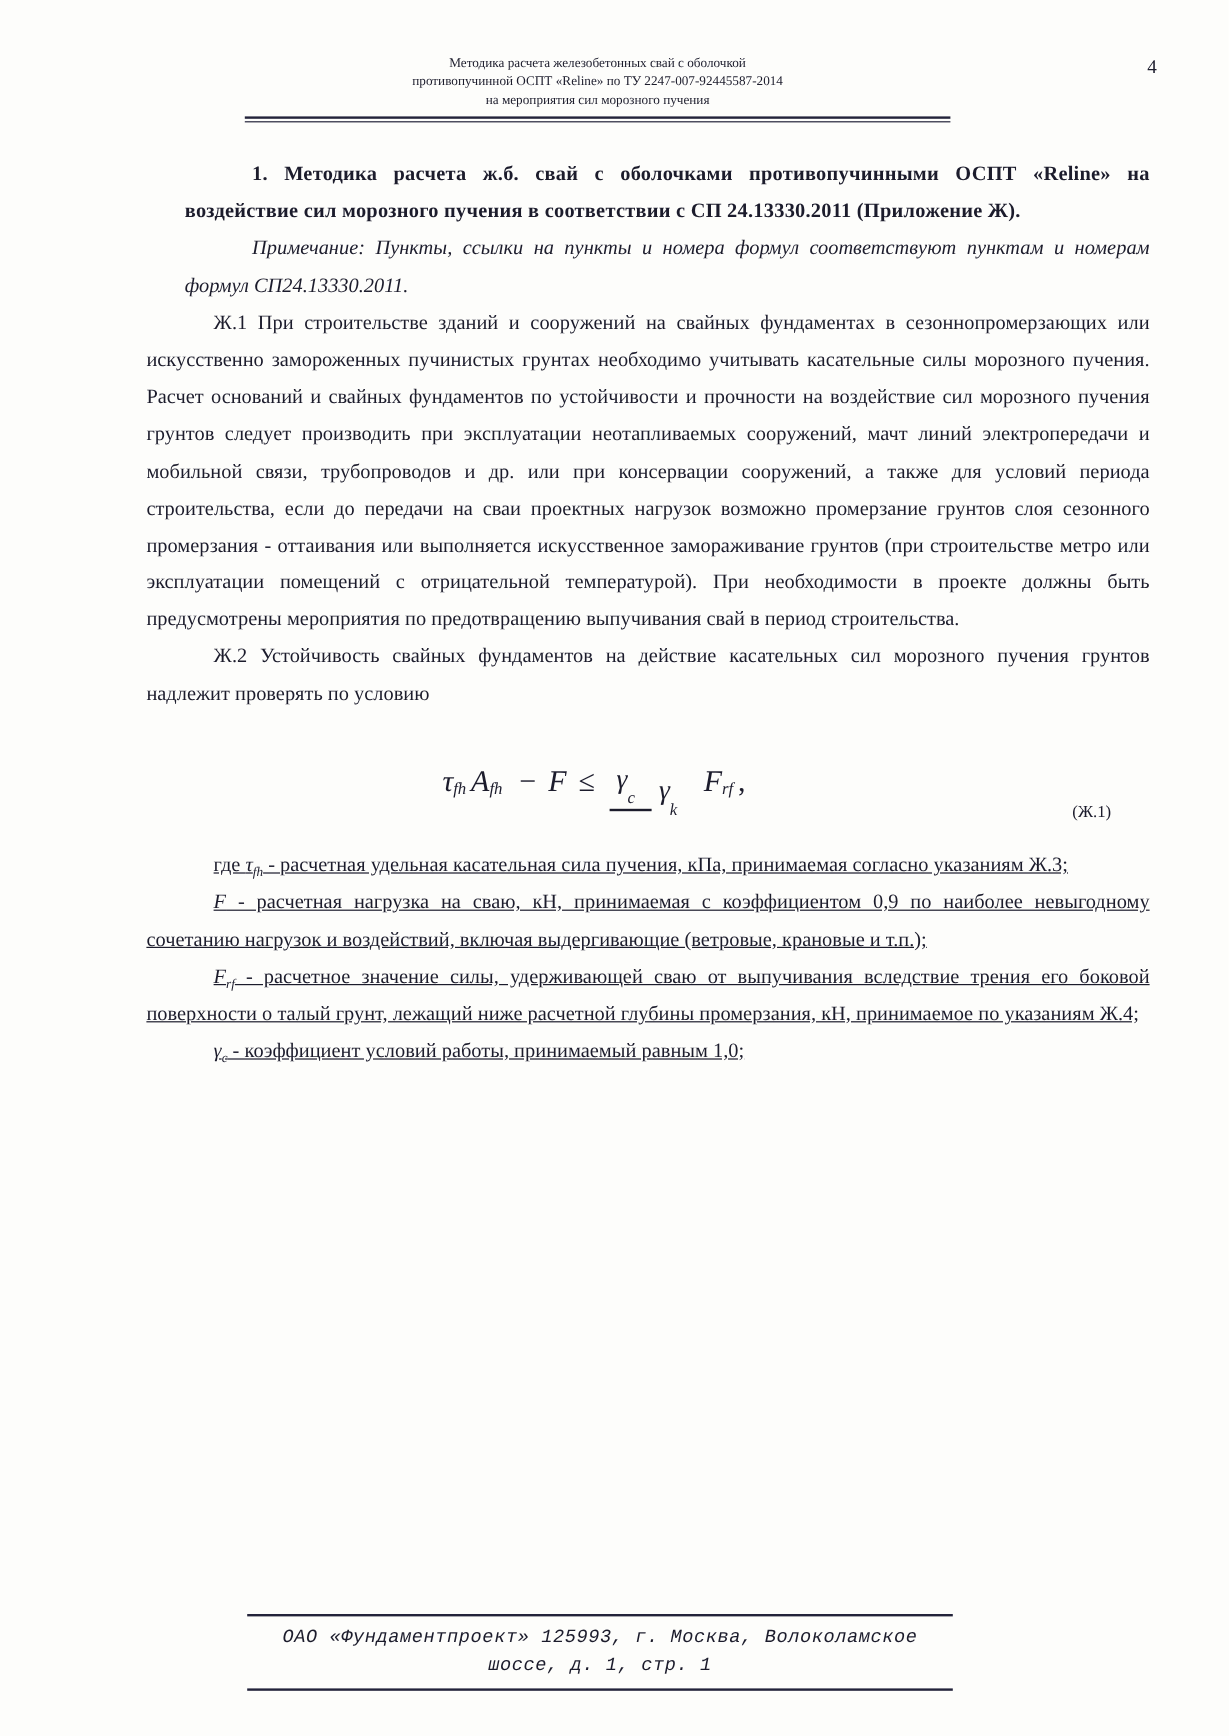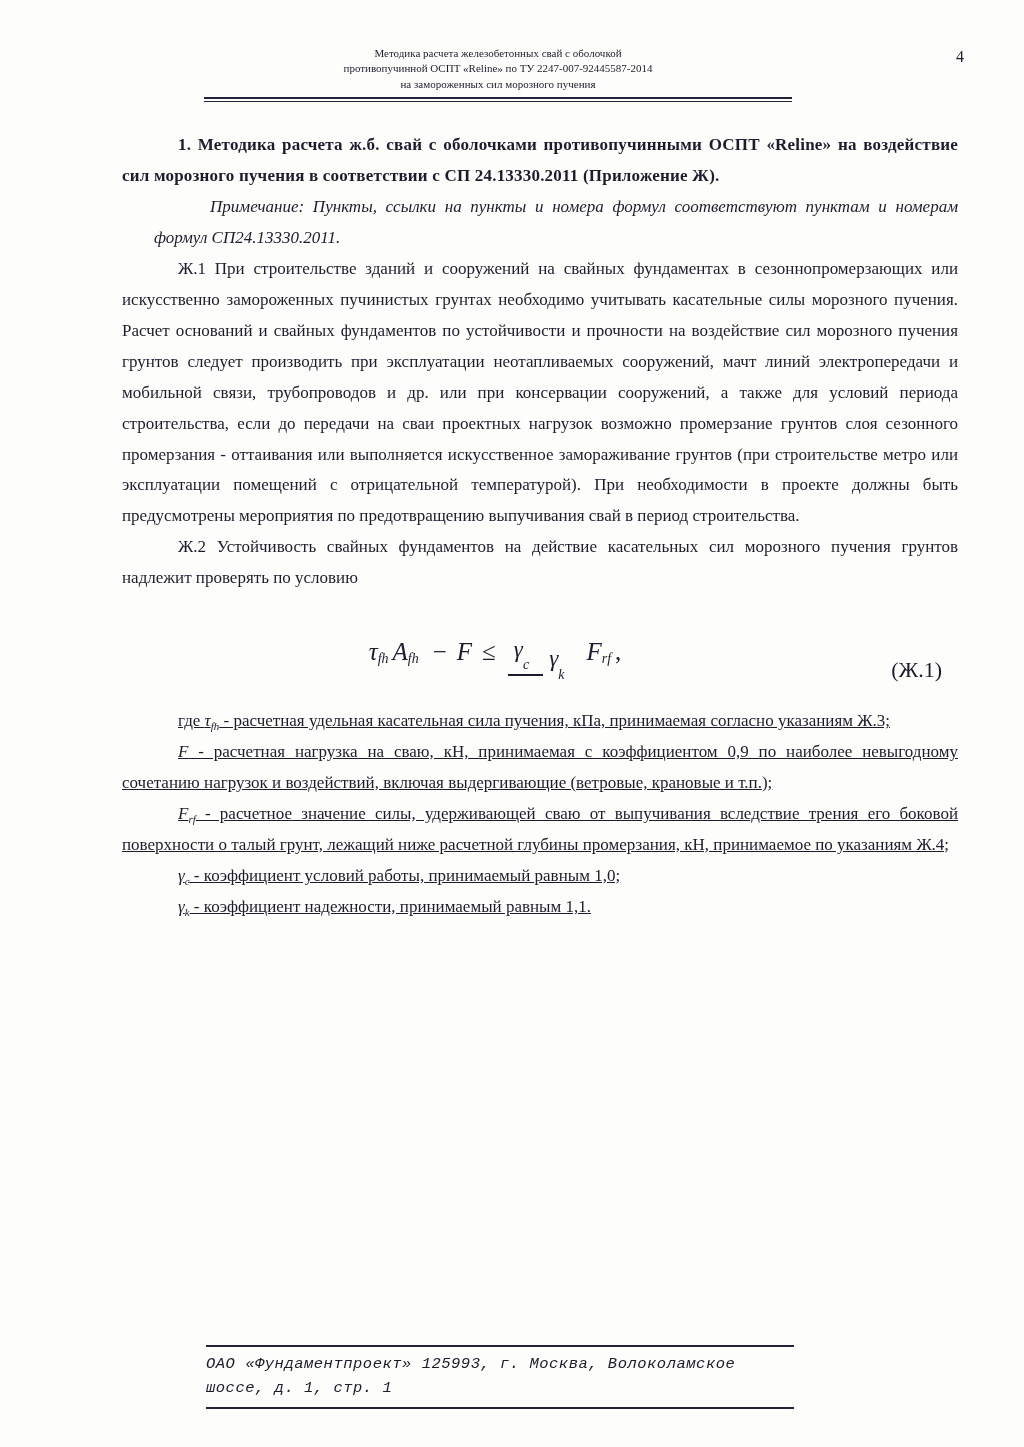--- a/index.html
+++ b/index.html
@@ -49,20 +49,21 @@
     font-size: 17px;
     line-height: 1.82;
     text-align: justify;
   }
 
   .title-p {
     margin-top: 28px;
     font-weight: bold;
     text-indent: 56px;
     letter-spacing: 0.2px;
+    margin-left: 32px;
   }
 
   .note-p {
     font-style: italic;
     text-indent: 56px;
     margin-left: 32px;
   }
 
   .body-p { text-indent: 56px; }
 
@@ -105,51 +106,52 @@
     flex-direction: row;
     align-items: center;
     margin: 0 12px 0 2px;
     font-size: 23px;
   }
   .frac .num { border-bottom: 2px solid #1c1c2c; padding: 0 10px 3px 6px; }
   .frac .den { padding: 14px 6px 0 6px; }
 
   .formula-number {
     position: absolute;
-    right: 16px;
+    right: 32px;
     bottom: 10px;
-    font-size: 22px;
+    font-size: 14px;
   }
 
   .doc-footer {
     position: absolute;
     bottom: 38px;
     left: 206px;
     width: 588px;
     border-top: 2px solid #23233a;
     border-bottom: 2px solid #23233a;
     padding: 5px 0 7px 0;
+    text-align: center;
     font-family: "Liberation Mono", monospace;
     font-style: italic;
     font-size: 15.5px;
     line-height: 1.55;
     letter-spacing: 0.5px;
   }
 </style>
 </head>
 <body>
 
 <div class="page">
 
   <div class="page-number">4</div>
 
   <header class="doc-header">
     <div>Методика расчета железобетонных свай с оболочкой</div>
     <div>противопучинной ОСПТ «Reline» по ТУ 2247-007-92445587-2014</div>
-    <div>на замороженных сил морозного пучения</div>
+    <div>на мероприятия сил морозного пучения</div>
   </header>
   <div class="header-rule"></div>
 
   <main class="body-text">
 
     <p class="title-p">1. Методика расчета ж.б. свай с оболочками противопучинными ОСПТ «Reline» на воздействие сил морозного пучения в соответствии с СП 24.13330.2011 (Приложение Ж).</p>
 
     <p class="note-p">Примечание: Пункты, ссылки на пункты и номера формул соответствуют пунктам и номерам формул СП24.13330.2011.</p>
 
     <p class="body-p">Ж.1 При строительстве зданий и сооружений на свайных фундаментах в сезоннопромерзающих или искусственно замороженных пучинистых грунтах необходимо учитывать касательные силы морозного пучения. Расчет оснований и свайных фундаментов по устойчивости и прочности на воздействие сил морозного пучения грунтов следует производить при эксплуатации неотапливаемых сооружений, мачт линий электропередачи и мобильной связи, трубопроводов и др. или при консервации сооружений, а также для условий периода строительства, если до передачи на сваи проектных нагрузок возможно промерзание грунтов слоя сезонного промерзания - оттаивания или выполняется искусственное замораживание грунтов (при строительстве метро или эксплуатации помещений с отрицательной температурой). При необходимости в проекте должны быть предусмотрены мероприятия по предотвращению выпучивания свай в период строительства.</p>
@@ -178,21 +180,20 @@
 
     <p class="def-p"><span>где </span><span class="sym">τ</span><sub class="ssub">fh</sub><span> - расчетная удельная касательная сила пучения, кПа, принимаемая согласно указаниям Ж.3;</span></p>
 
 
     <p class="def-p"><span></span><span class="sym">F</span><sub class="ssub"></sub><span> - расчетная нагрузка на сваю, кН, принимаемая с коэффициентом 0,9 по наиболее невыгодному сочетанию нагрузок и воздействий, включая выдергивающие (ветровые, крановые и т.п.);</span></p>
 
     <p class="def-p"><span></span><span class="sym">F</span><sub class="ssub">rf</sub><span> - расчетное значение силы, удерживающей сваю от выпучивания вследствие трения его боковой поверхности о талый грунт, лежащий ниже расчетной глубины промерзания, кН, принимаемое по указаниям Ж.4;</span></p>
 
     <p class="def-p"><span></span><span class="sym">γ</span><sub class="ssub">c</sub><span> - коэффициент условий работы, принимаемый равным 1,0;</span></p>
 
-    <p class="def-p"><span></span><span class="sym">γ</span><sub class="ssub">k</sub><span> - коэффициент надежности, принимаемый равным 1,1.</span></p>
 
   </main>
 
   <footer class="doc-footer">
     <div>ОАО «Фундаментпроект» 125993, г. Москва, Волоколамское</div>
     <div>шоссе, д. 1, стр. 1</div>
   </footer>
 
 </div>
 

